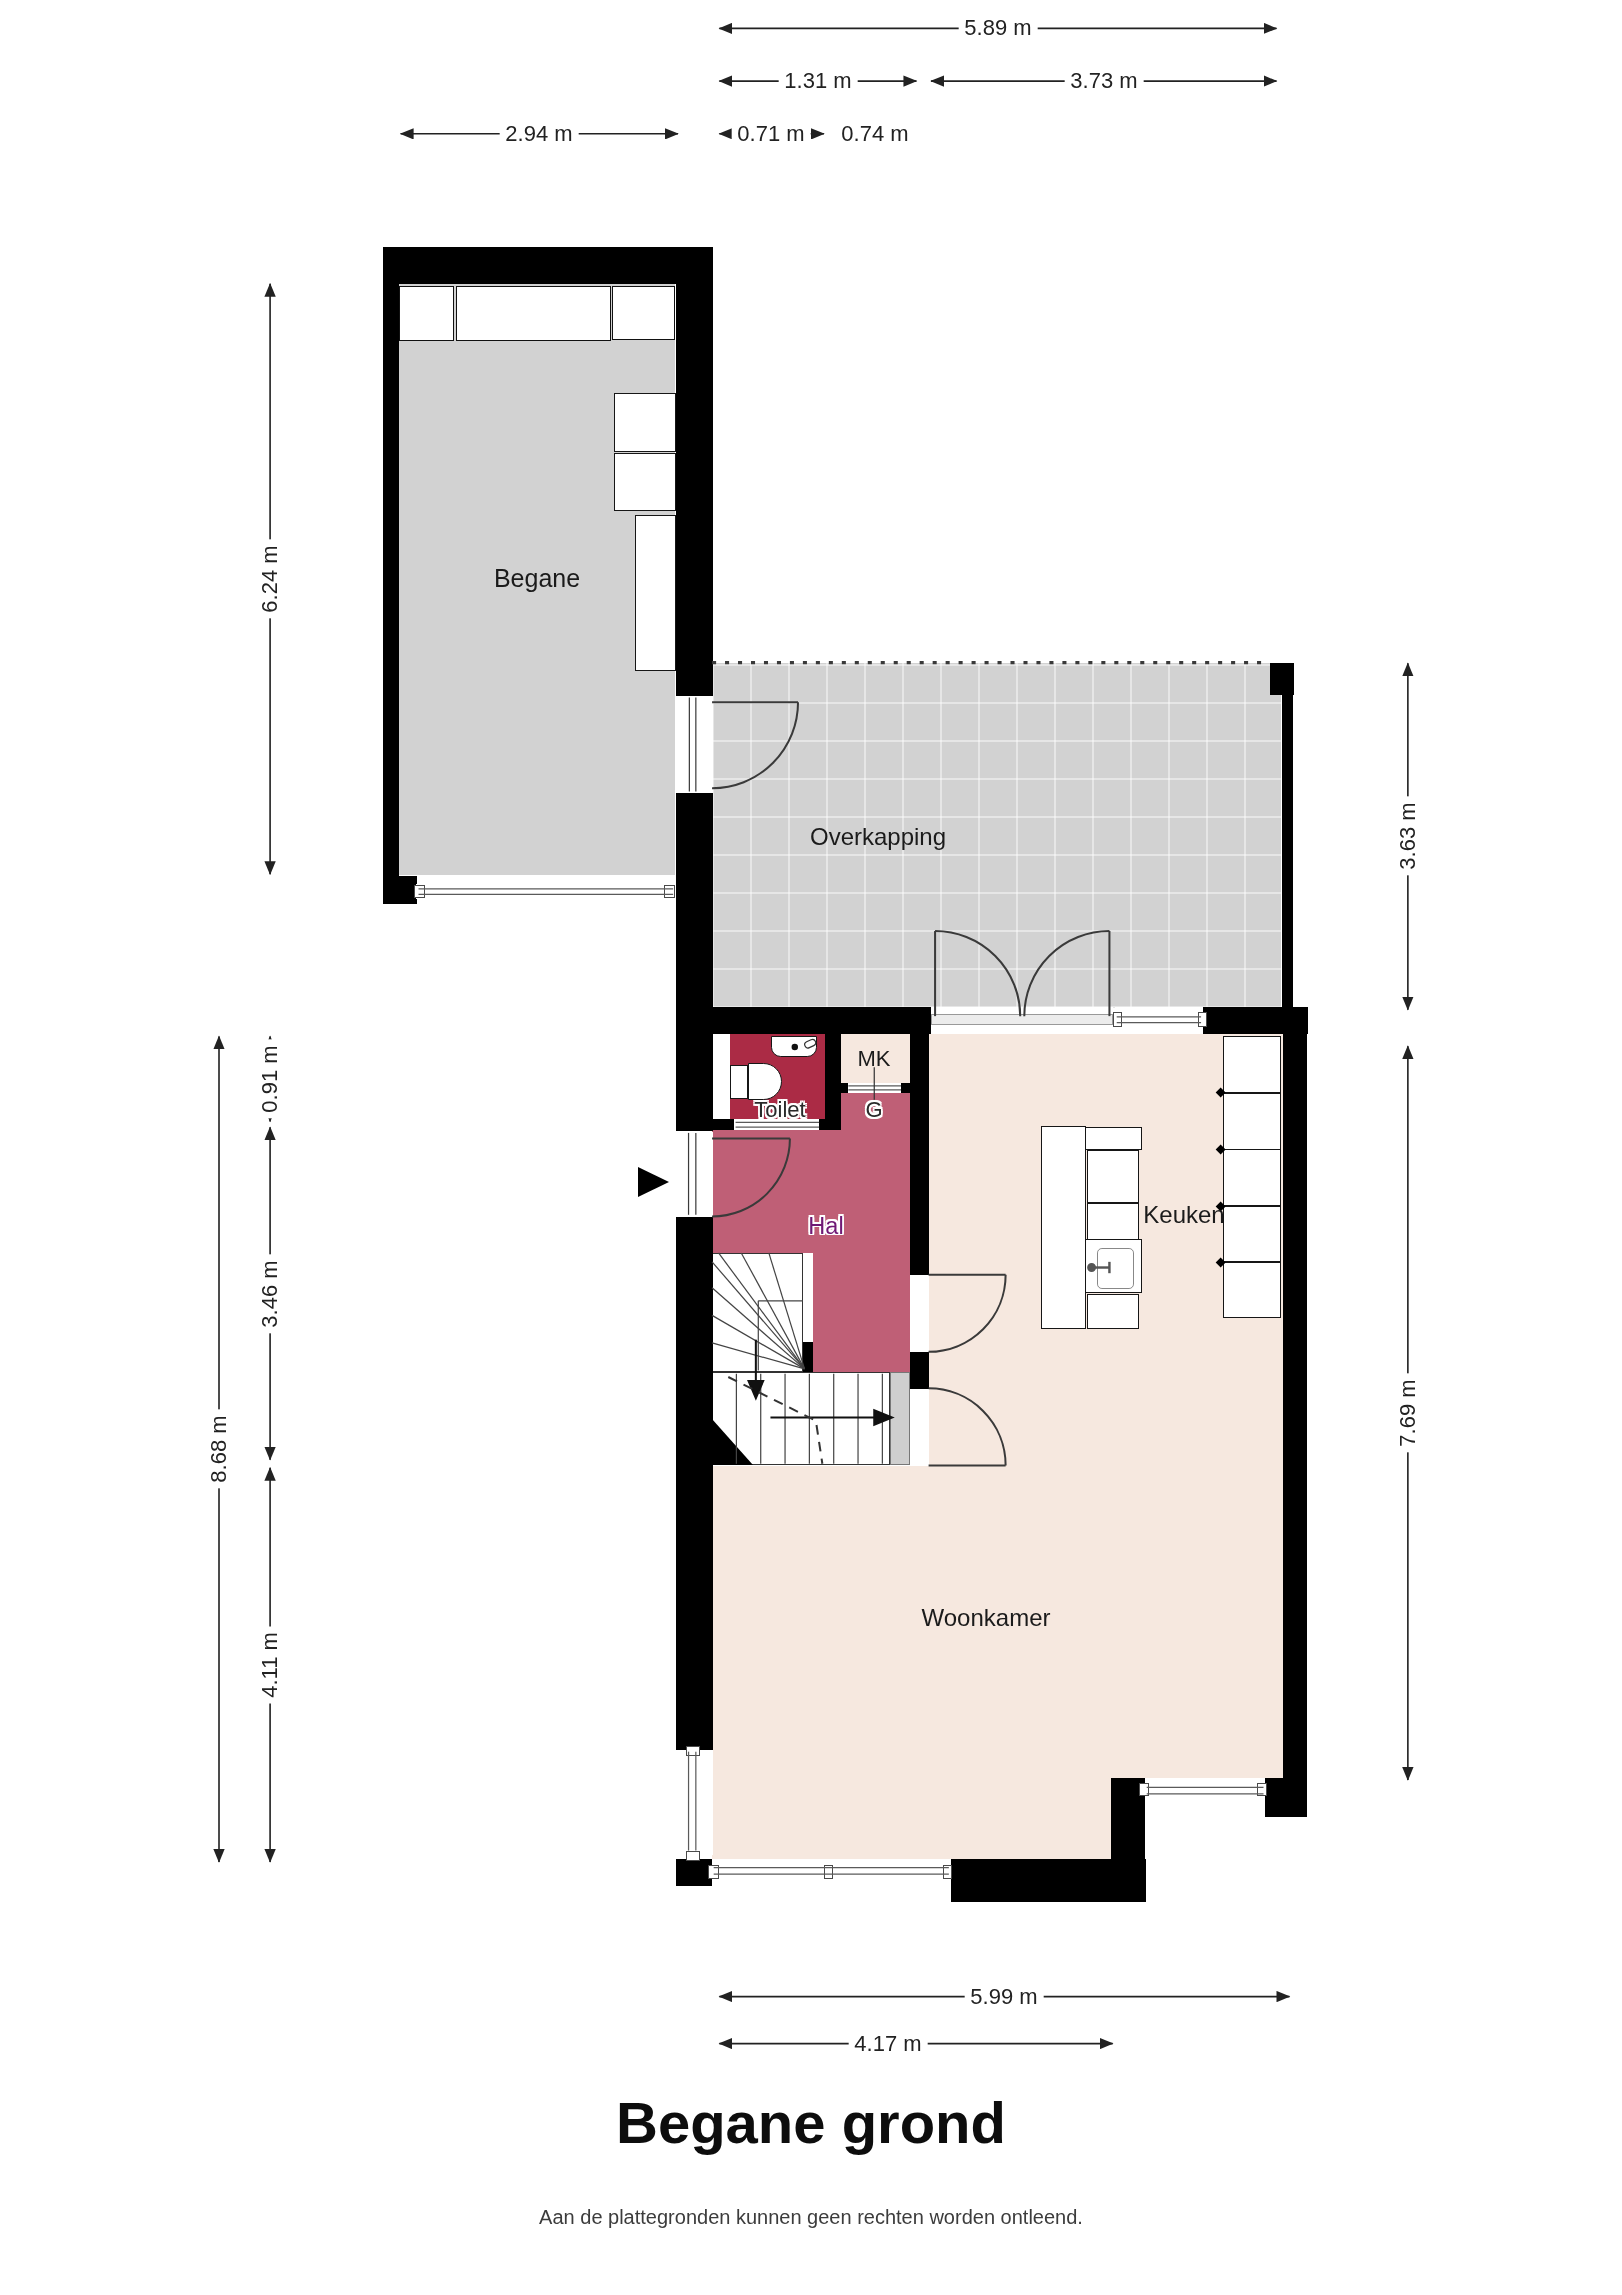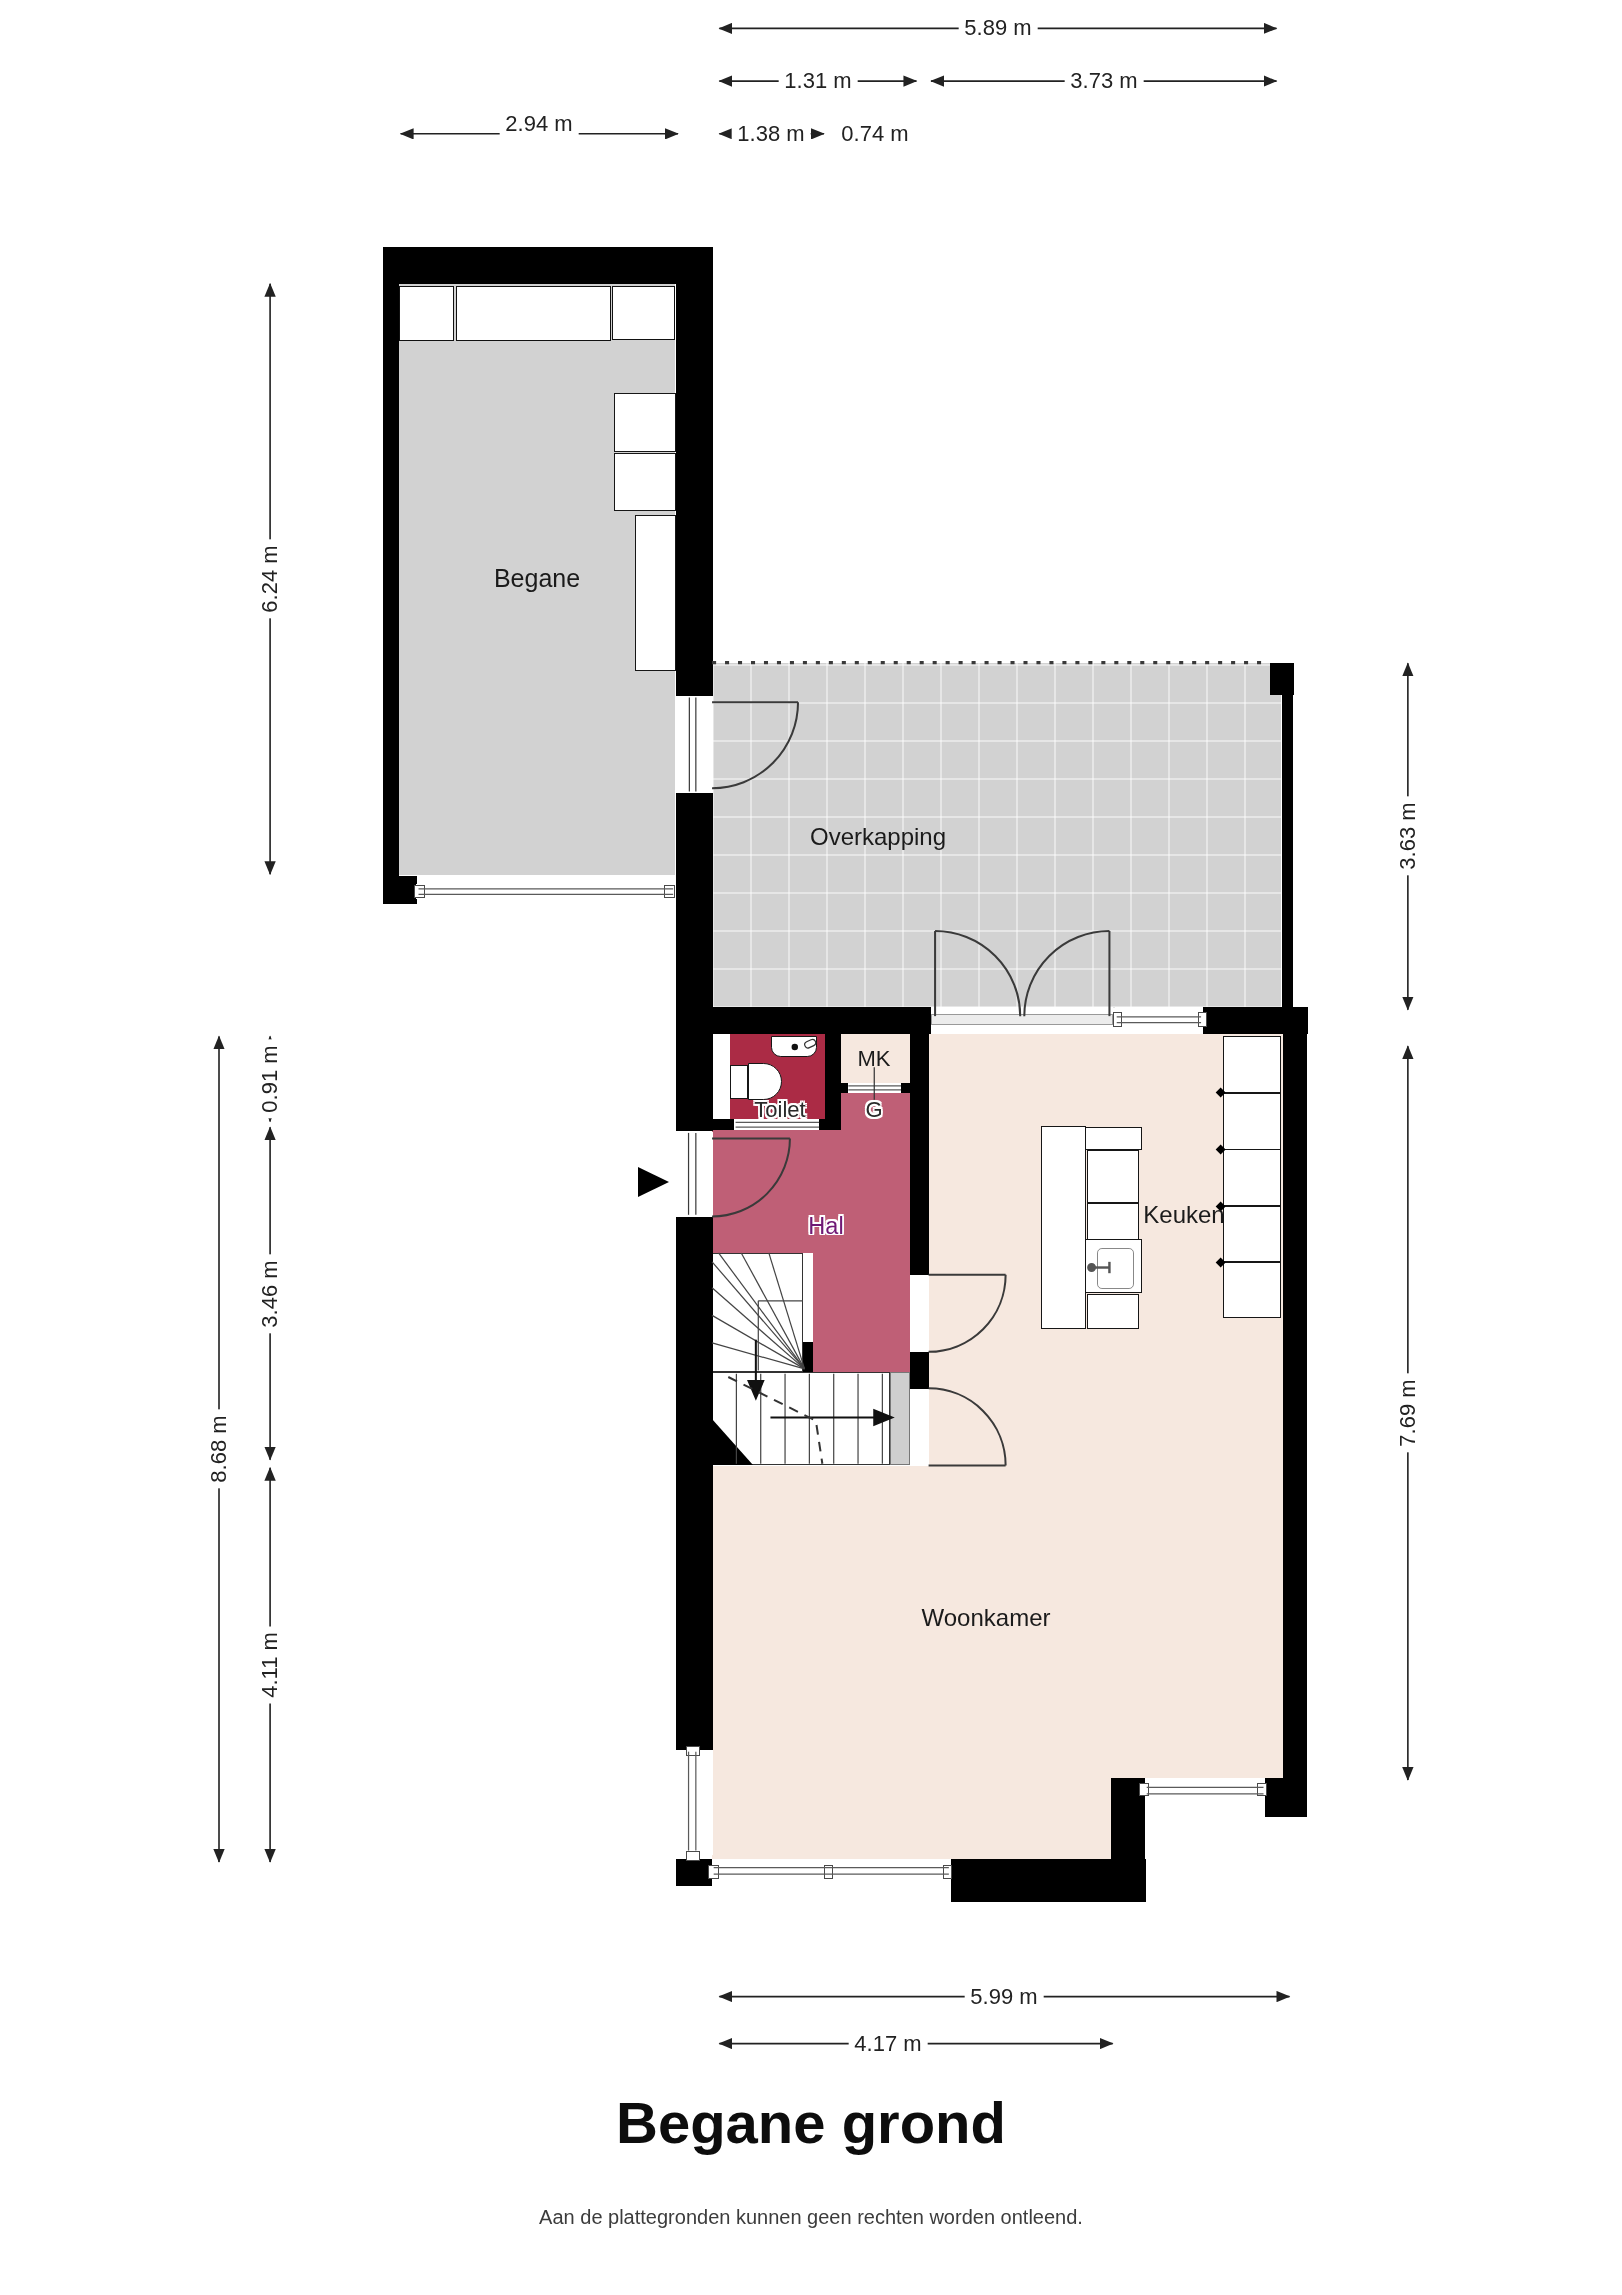--- a/index.html
+++ b/index.html
@@ -242,22 +242,22 @@
   <div class="lab halo" style="left:780px;top:1110px;font-size:22px;color:#2a2a2a">Toilet</div>
   <div class="lab" style="left:874px;top:1059px;font-size:22px">MK</div>
   <div class="lab halo" style="left:874px;top:1110px;font-size:22px;color:#2a2a2a">G</div>
   <div class="lab halo" style="left:826px;top:1226px;font-size:23.5px;color:#701a75">Hal</div>
   <div class="lab" style="left:1184px;top:1215px">Keuken</div>
   <div class="lab" style="left:986px;top:1618px">Woonkamer</div>
 
   <div class="dlab" style="left:998px;top:28px">5.89 m</div>
   <div class="dlab" style="left:818px;top:81px">1.31 m</div>
   <div class="dlab" style="left:1104px;top:81px">3.73 m</div>
-  <div class="dlab" style="left:539px;top:124px">2.94 m</div>
-  <div class="dlab" style="left:771px;top:134px">1.38 m</div>
+  <div class="dlab" style="left:539px;top:134px">2.94 m</div>
+  <div class="dlab" style="left:771px;top:134px">0.71 m</div>
   <div class="dlab" style="left:875px;top:134px">0.74 m</div>
   <div class="dlab v" style="left:270px;top:579px">6.24 m</div>
   <div class="dlab v" style="left:219px;top:1449px">8.68 m</div>
   <div class="dlab v" style="left:270px;top:1079px">0.91 m</div>
   <div class="dlab v" style="left:270px;top:1294px">3.46 m</div>
   <div class="dlab v" style="left:270px;top:1665px">4.11 m</div>
   <div class="dlab v" style="left:1408px;top:836px">3.63 m</div>
   <div class="dlab v" style="left:1408px;top:1413px">7.69 m</div>
   <div class="dlab" style="left:1004px;top:1997px">5.99 m</div>
   <div class="dlab" style="left:888px;top:2044px">4.17 m</div>

